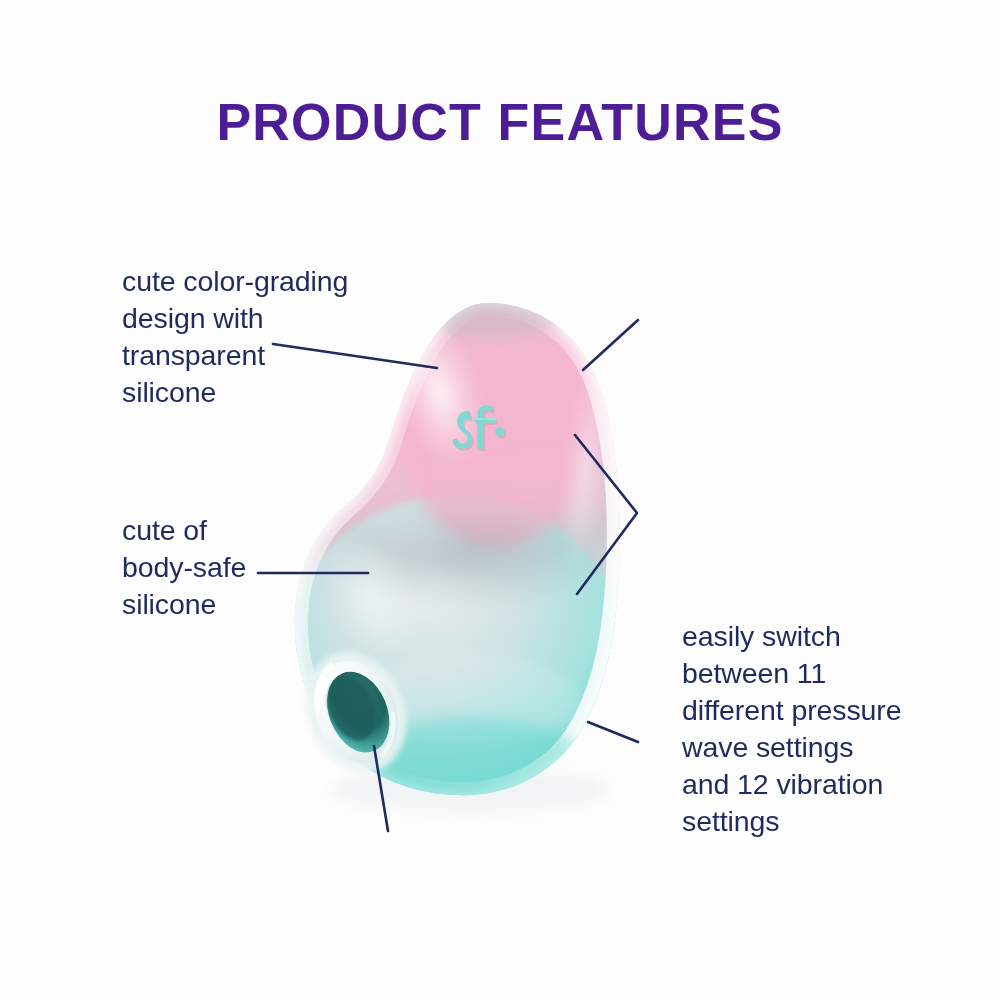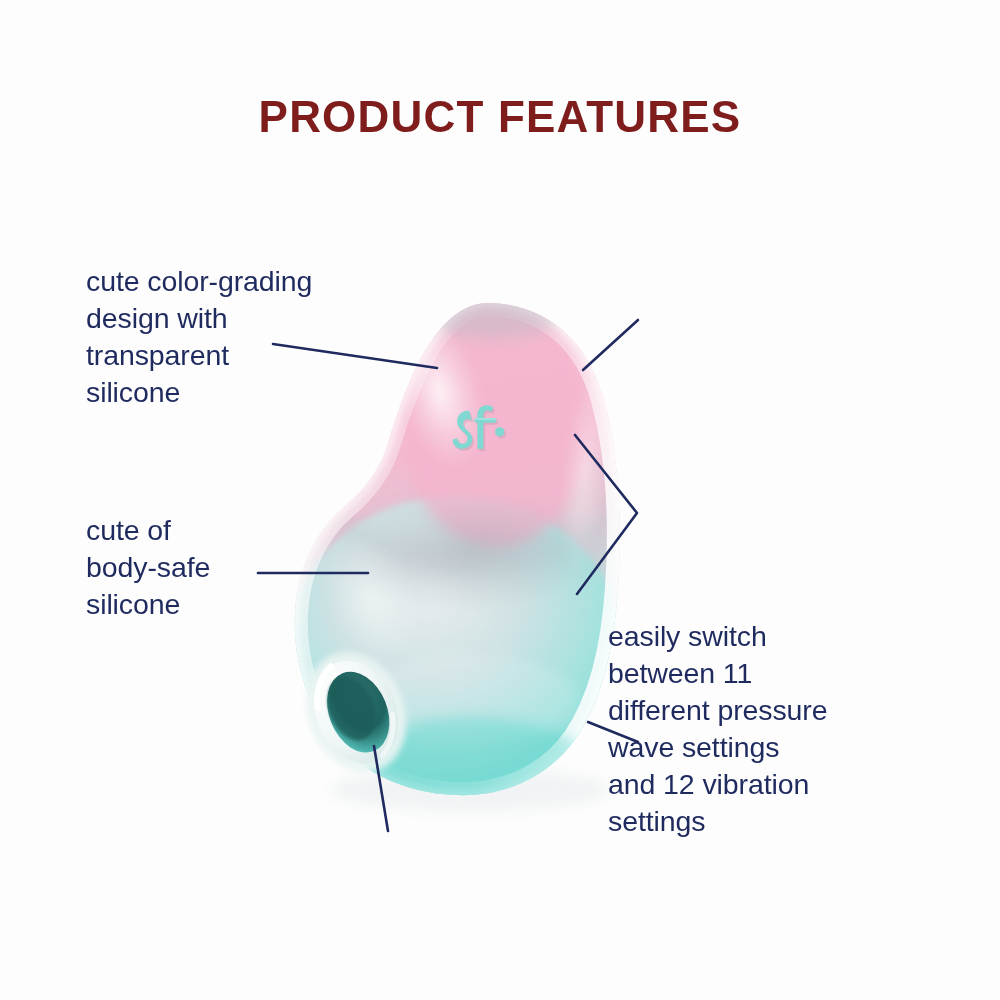--- a/index.html
+++ b/index.html
@@ -19,47 +19,48 @@
     overflow: hidden;
   }
 
   
   #page-title {
     position: absolute;
     top: 92px;
     left: 0;
     width: 1000px;
     text-align: center;
-    font-size: 44px;
+    font-size: 52px;
     font-weight: 700;
     letter-spacing: 1.2px;
-    color: #7f1d1d;
+    color: #4c1d95;
     font-family: "Liberation Sans", sans-serif;
   }
 
   
   .callout {
     position: absolute;
     color: #1f2a5e;
     font-size: 28.5px;
     line-height: 1.30;
     font-family: "Liberation Sans", sans-serif;
     font-weight: 400;
     white-space: pre-line;
     letter-spacing: -0.1px;
+    margin-left: 36px;
   }
   .callout.left  { text-align: left; }
   .callout.right { text-align: left; }
 
   #callout-design      { left: 86px;  top: 263px; width: 300px; }
   #callout-bodysafe    { left: 86px;  top: 512px; width: 290px; }
   #callout-clitoral    { left: 86px;  top: 786px; width: 330px; }
   #callout-magnetic    { left: 646px; top: 263px; width: 300px; }
   #callout-motors      { left: 646px; top: 473px; width: 310px; }
-  #callout-settings    { left: 608px; top: 618px; width: 310px; }
+  #callout-settings    { left: 646px; top: 618px; width: 310px; }
 
   
   #stage {
     position: absolute;
     left: 0; top: 0;
     width: 1000px;
     height: 1000px;
   }
 
   .leader {

